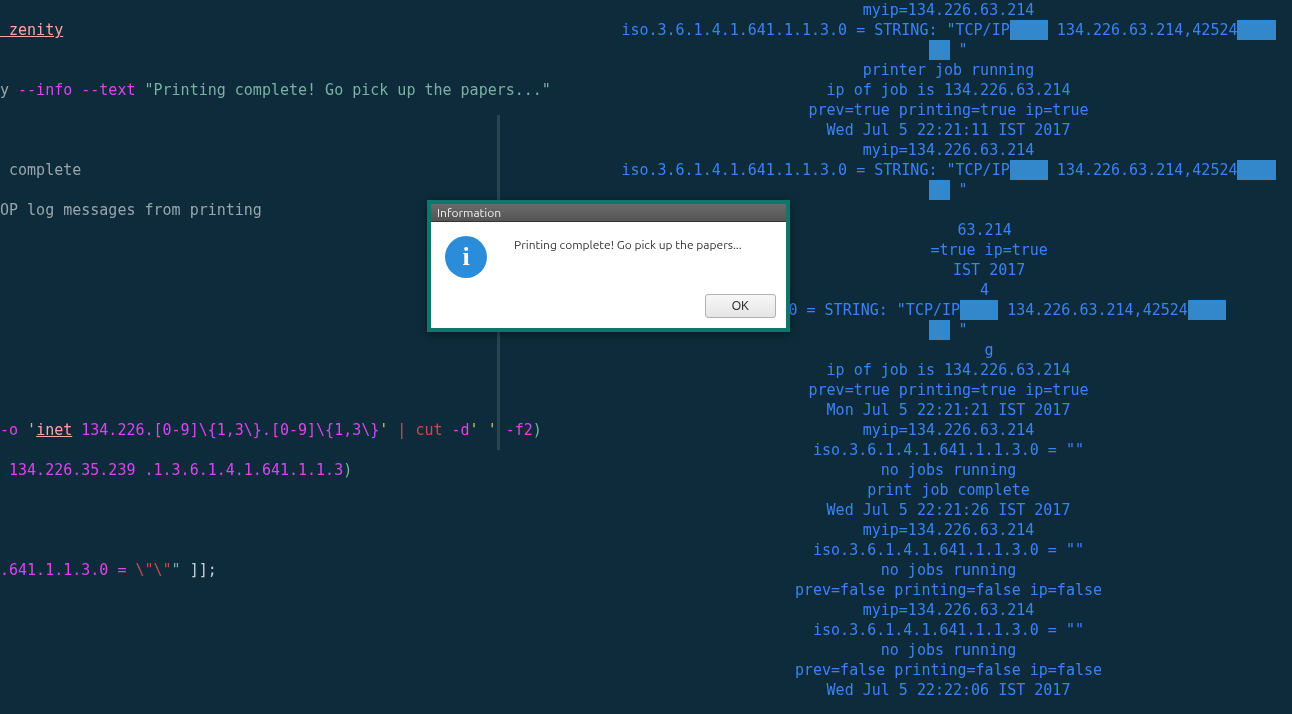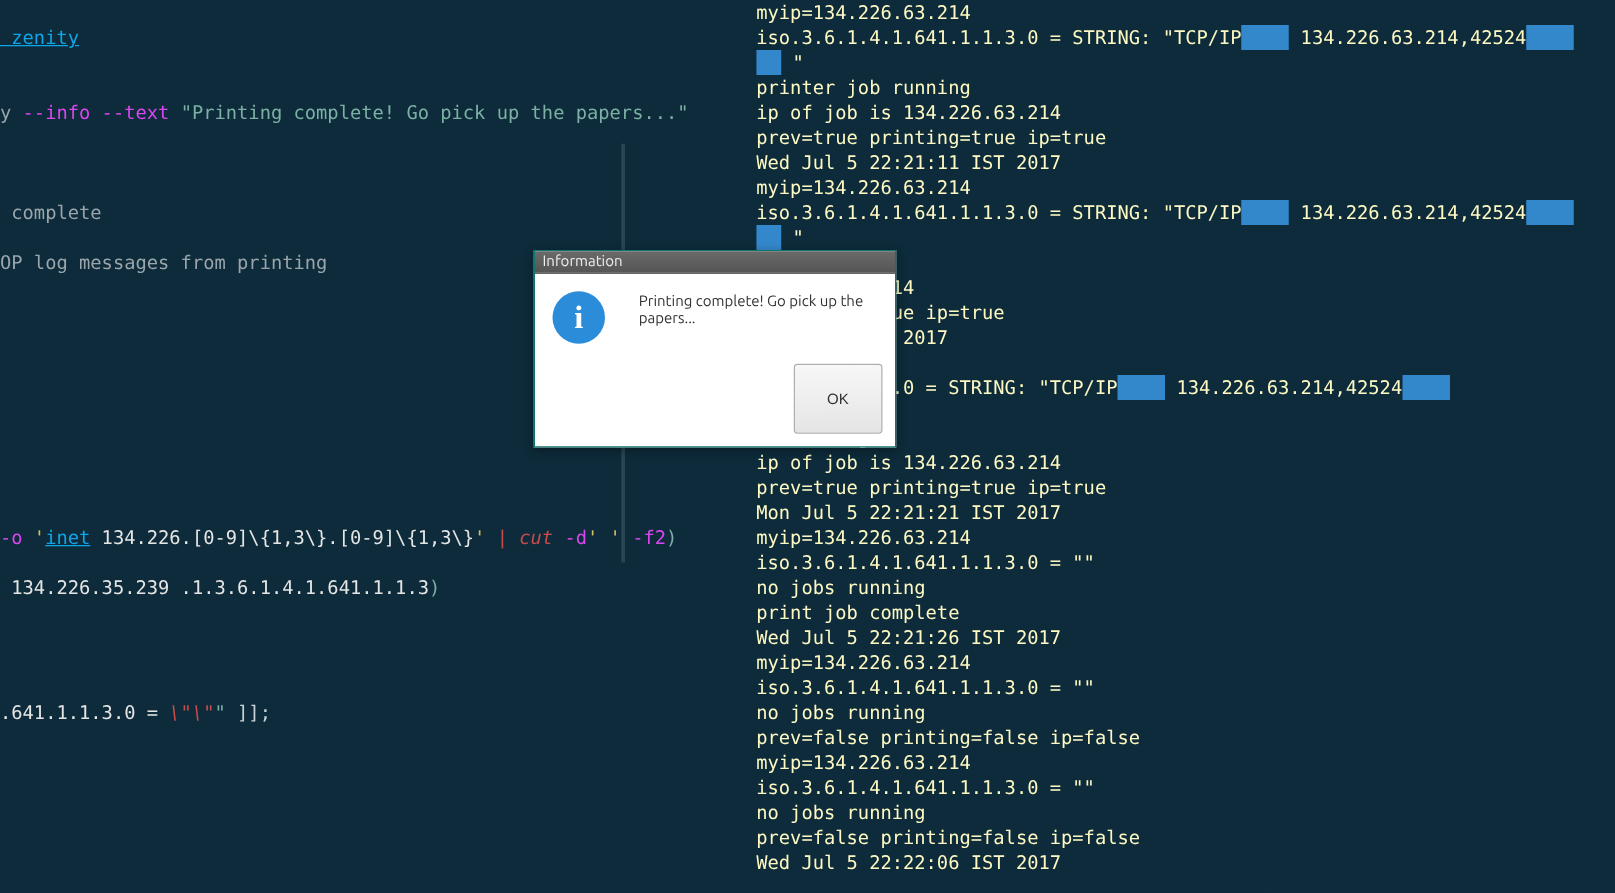--- a/index.html
+++ b/index.html
@@ -36,48 +36,49 @@
       top: 115px;
       width: 3px;
       height: 335px;
       background: #2a4552;
     }
     .code-line {
       white-space: pre;
       line-height: 20px;
       height: 20px;
     }
-    .keyword { color: #c94c4c; font-style: italic; }
+    .keyword { color: #c94c4c; }
     .string { color: #7bb0a4; }
     .option { color: #d946ef; }
-    .link { color: #0ea5e9; text-decoration: underline; }
-    .number { color: #e5e5e5; }
+    .link { color: #fca5a5; text-decoration: underline; }
+    .number { color: #d946ef; }
     .pipe { color: #c94c4c; }
     .quote-y { color: #d4c05f; }
     .paren { color: #7bb0a4; }
     .white { color: #c5d1d6; }
     .hl-block {
       display: inline-block;
       background: #3388cc;
       color: #0d2b3a;
       padding: 0 1px;
     }
     .out-line {
       white-space: pre;
       line-height: 20px;
       height: 20px;
-      color: #fef9c3;
+      color: #3b82f6;
+      text-align: center;
     }
     .dialog {
       position: absolute;
       left: 427px;
       top: 200px;
-      width: 290px;
+      width: 363px;
       background: #fff;
-      border: 1px solid #0f766e;
+      border: 4px solid #0f766e;
       box-shadow: 0 2px 8px rgba(0,0,0,0.4);
       font-family: 'Segoe UI', 'Ubuntu', sans-serif;
       font-size: 12px;
     }
     .dialog-titlebar {
       background: linear-gradient(#6a6a6a, #555);
       color: #eee;
       padding: 2px 6px;
       font-size: 12px;
       border-bottom: 1px solid #333;
@@ -110,21 +111,21 @@
     }
     .dialog-actions {
       display: flex;
       justify-content: flex-end;
       padding: 6px 10px 10px 10px;
     }
     .dialog-btn {
       background: linear-gradient(#f7f7f7, #e5e5e5);
       border: 1px solid #b0b0b0;
       border-radius: 3px;
-      padding: 20px 26px;
+      padding: 4px 26px;
       font-size: 12px;
       color: #333;
       cursor: pointer;
     }
   </style>
 </head>
 <body>
 
 <div class="pane-left">
   <div class="code-line"><span class="link"> zenity</span></div>

